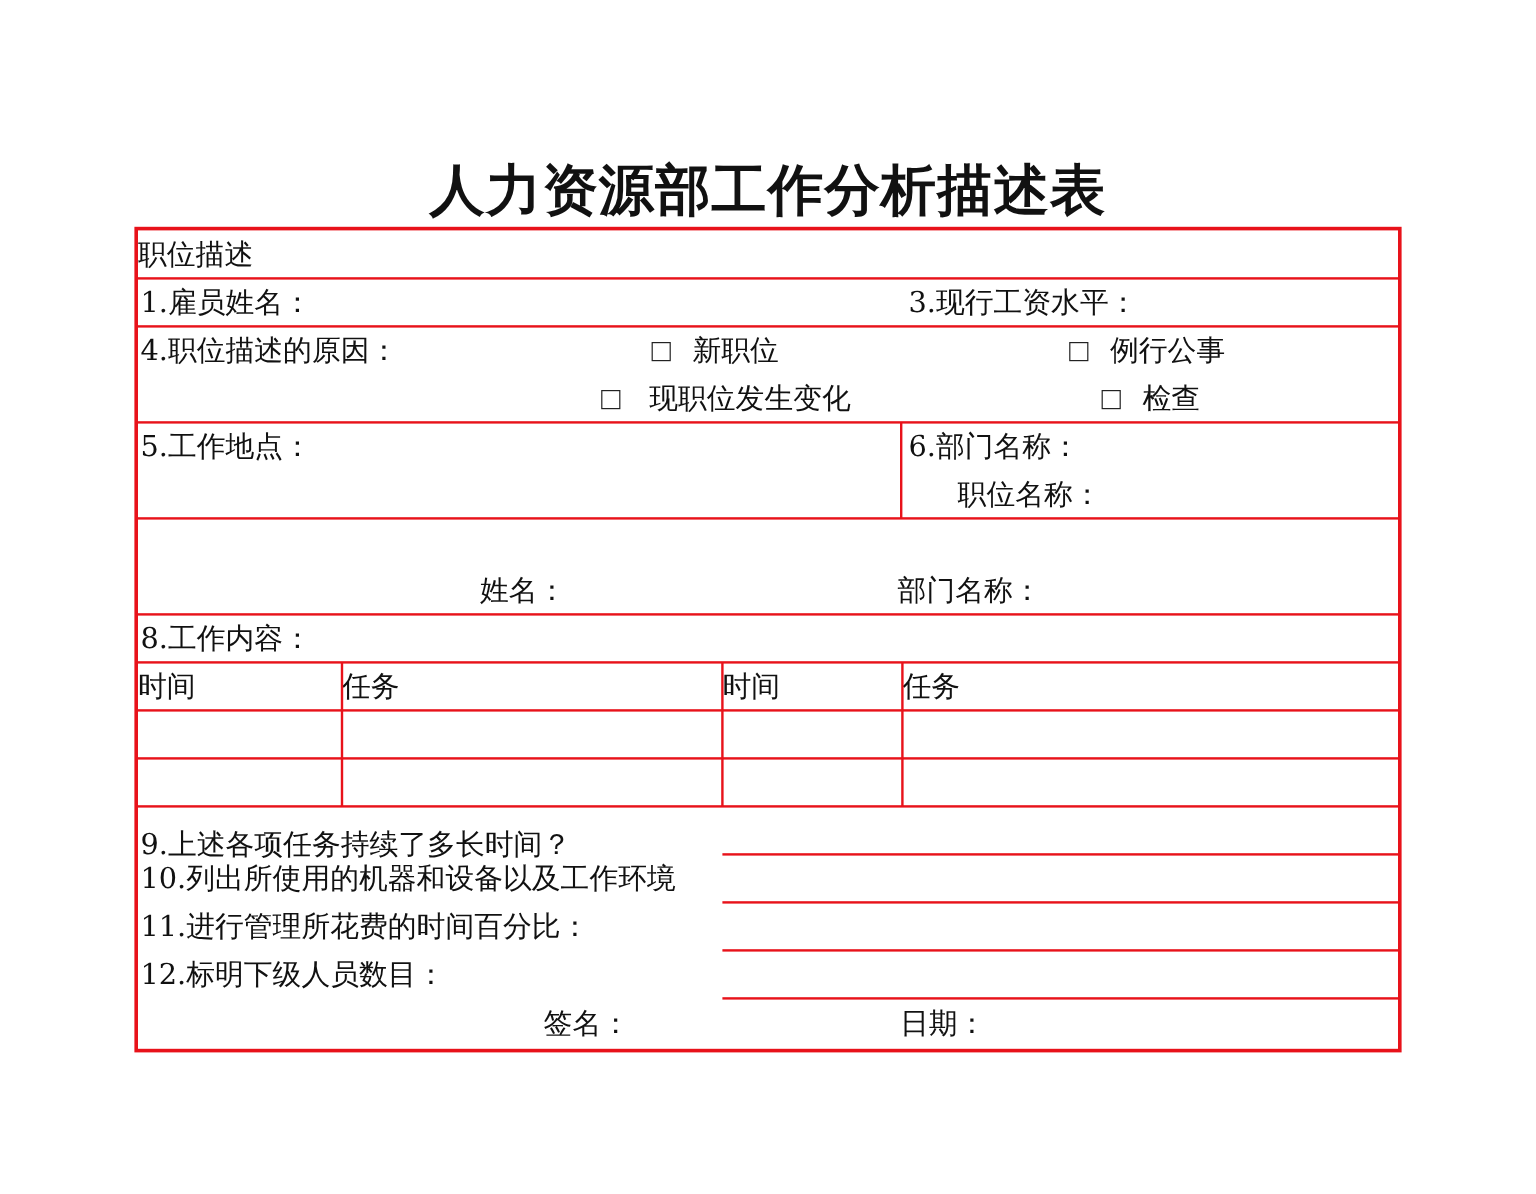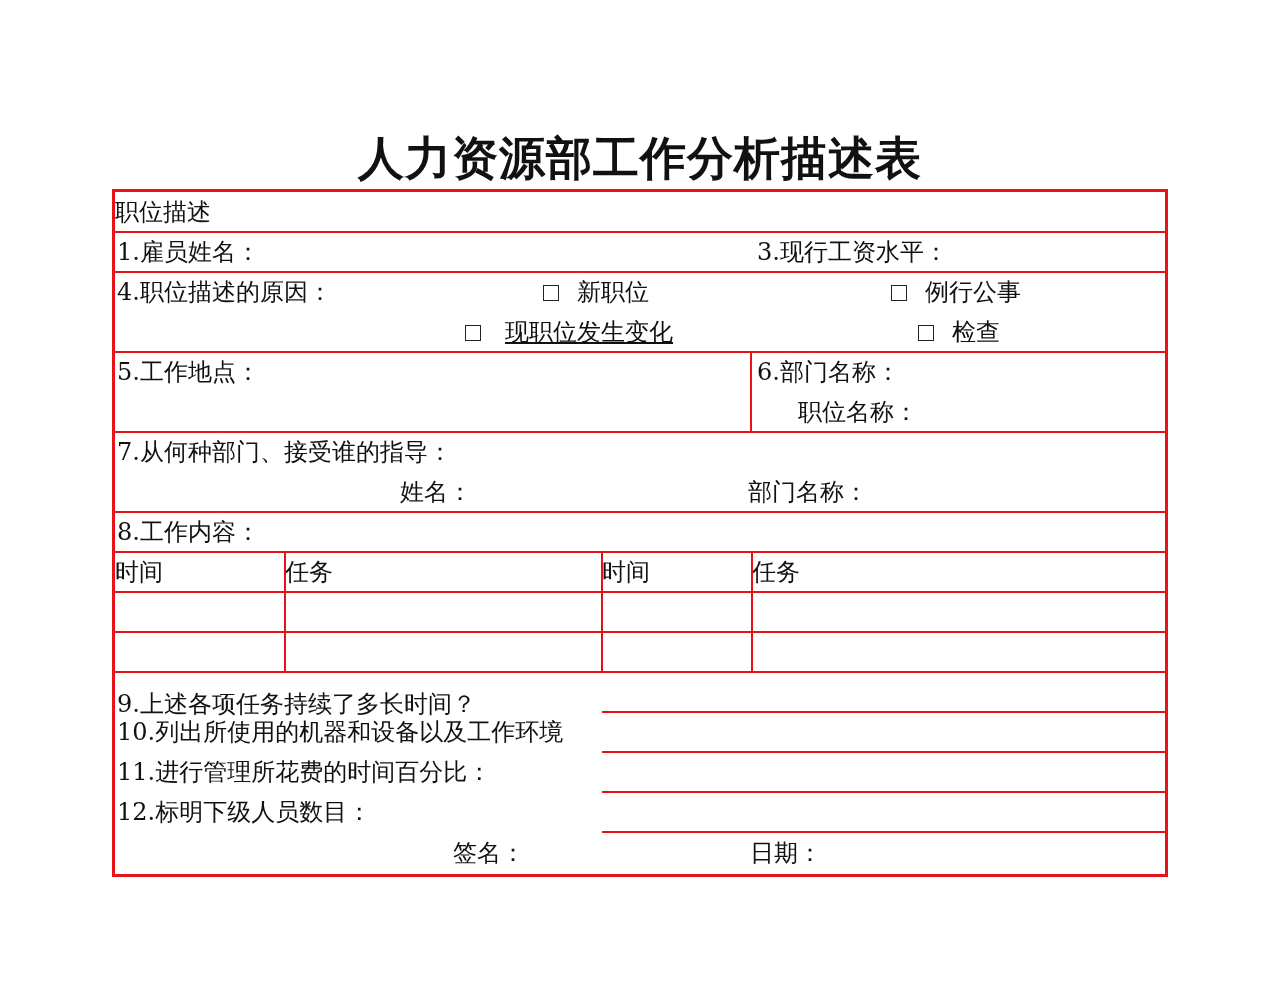--- a/index.html
+++ b/index.html
@@ -35,38 +35,37 @@
   <div class="cell" style="left:850px; top:42px; width:195px; height:36px;"></div>
   <div class="hline" style="left:0; width:1050px; top:79px;"></div>
 
   <div class="txt" style="left:2px; top:80px;">4.职位描述的原因：</div>
   <div class="txt" style="left:428px; top:80px;">
     <span class="cb"></span><span>新职位</span>
   </div>
   <div class="txt" style="left:776px; top:80px;">
     <span class="cb"></span><span>例行公事</span>
   </div>
-  <div class="txt" style="left:350px; top:120px;text-decoration:underline;">
+  <div class="txt" style="left:386px; top:120px;">
     <span class="cb" style="margin-right:24px;"></span><span>现职位发生变化</span>
   </div>
   <div class="txt" style="left:803px; top:120px;">
     <span class="cb"></span><span>检查</span>
   </div>
   <div class="hline" style="left:0; width:1050px; top:159px;"></div>
 
   <div class="txt" style="left:2px; top:160px;">5.工作地点：</div>
   <div class="cell" style="left:160px; top:162px; width:470px; height:76px;"></div>
   <div class="vline" style="left:635px; top:160px; height:80px;"></div>
   <div class="txt" style="left:642px; top:160px;">6.部门名称：</div>
   <div class="cell" style="left:800px; top:162px; width:245px; height:36px;"></div>
   <div class="txt" style="left:683px; top:200px;">职位名称：</div>
   <div class="cell" style="left:810px; top:202px; width:235px; height:36px;"></div>
   <div class="hline" style="left:0; width:1050px; top:239px;"></div>
 
-  <div class="txt" style="left:2px; top:240px;">7.从何种部门、接受谁的指导：</div>
   <div class="txt" style="left:285px; top:280px;">姓名：</div>
   <div class="cell" style="left:360px; top:282px; width:260px; height:36px;"></div>
   <div class="txt" style="left:633px; top:280px;">部门名称：</div>
   <div class="cell" style="left:760px; top:282px; width:285px; height:36px;"></div>
   <div class="hline" style="left:0; width:1050px; top:319px;"></div>
 
   <div class="txt" style="left:2px; top:320px;">8.工作内容：</div>
   <div class="hline" style="left:0; width:1050px; top:359px;"></div>
 
   <div class="txt center" style="left:0; width:170px; top:360px;">时间</div>

